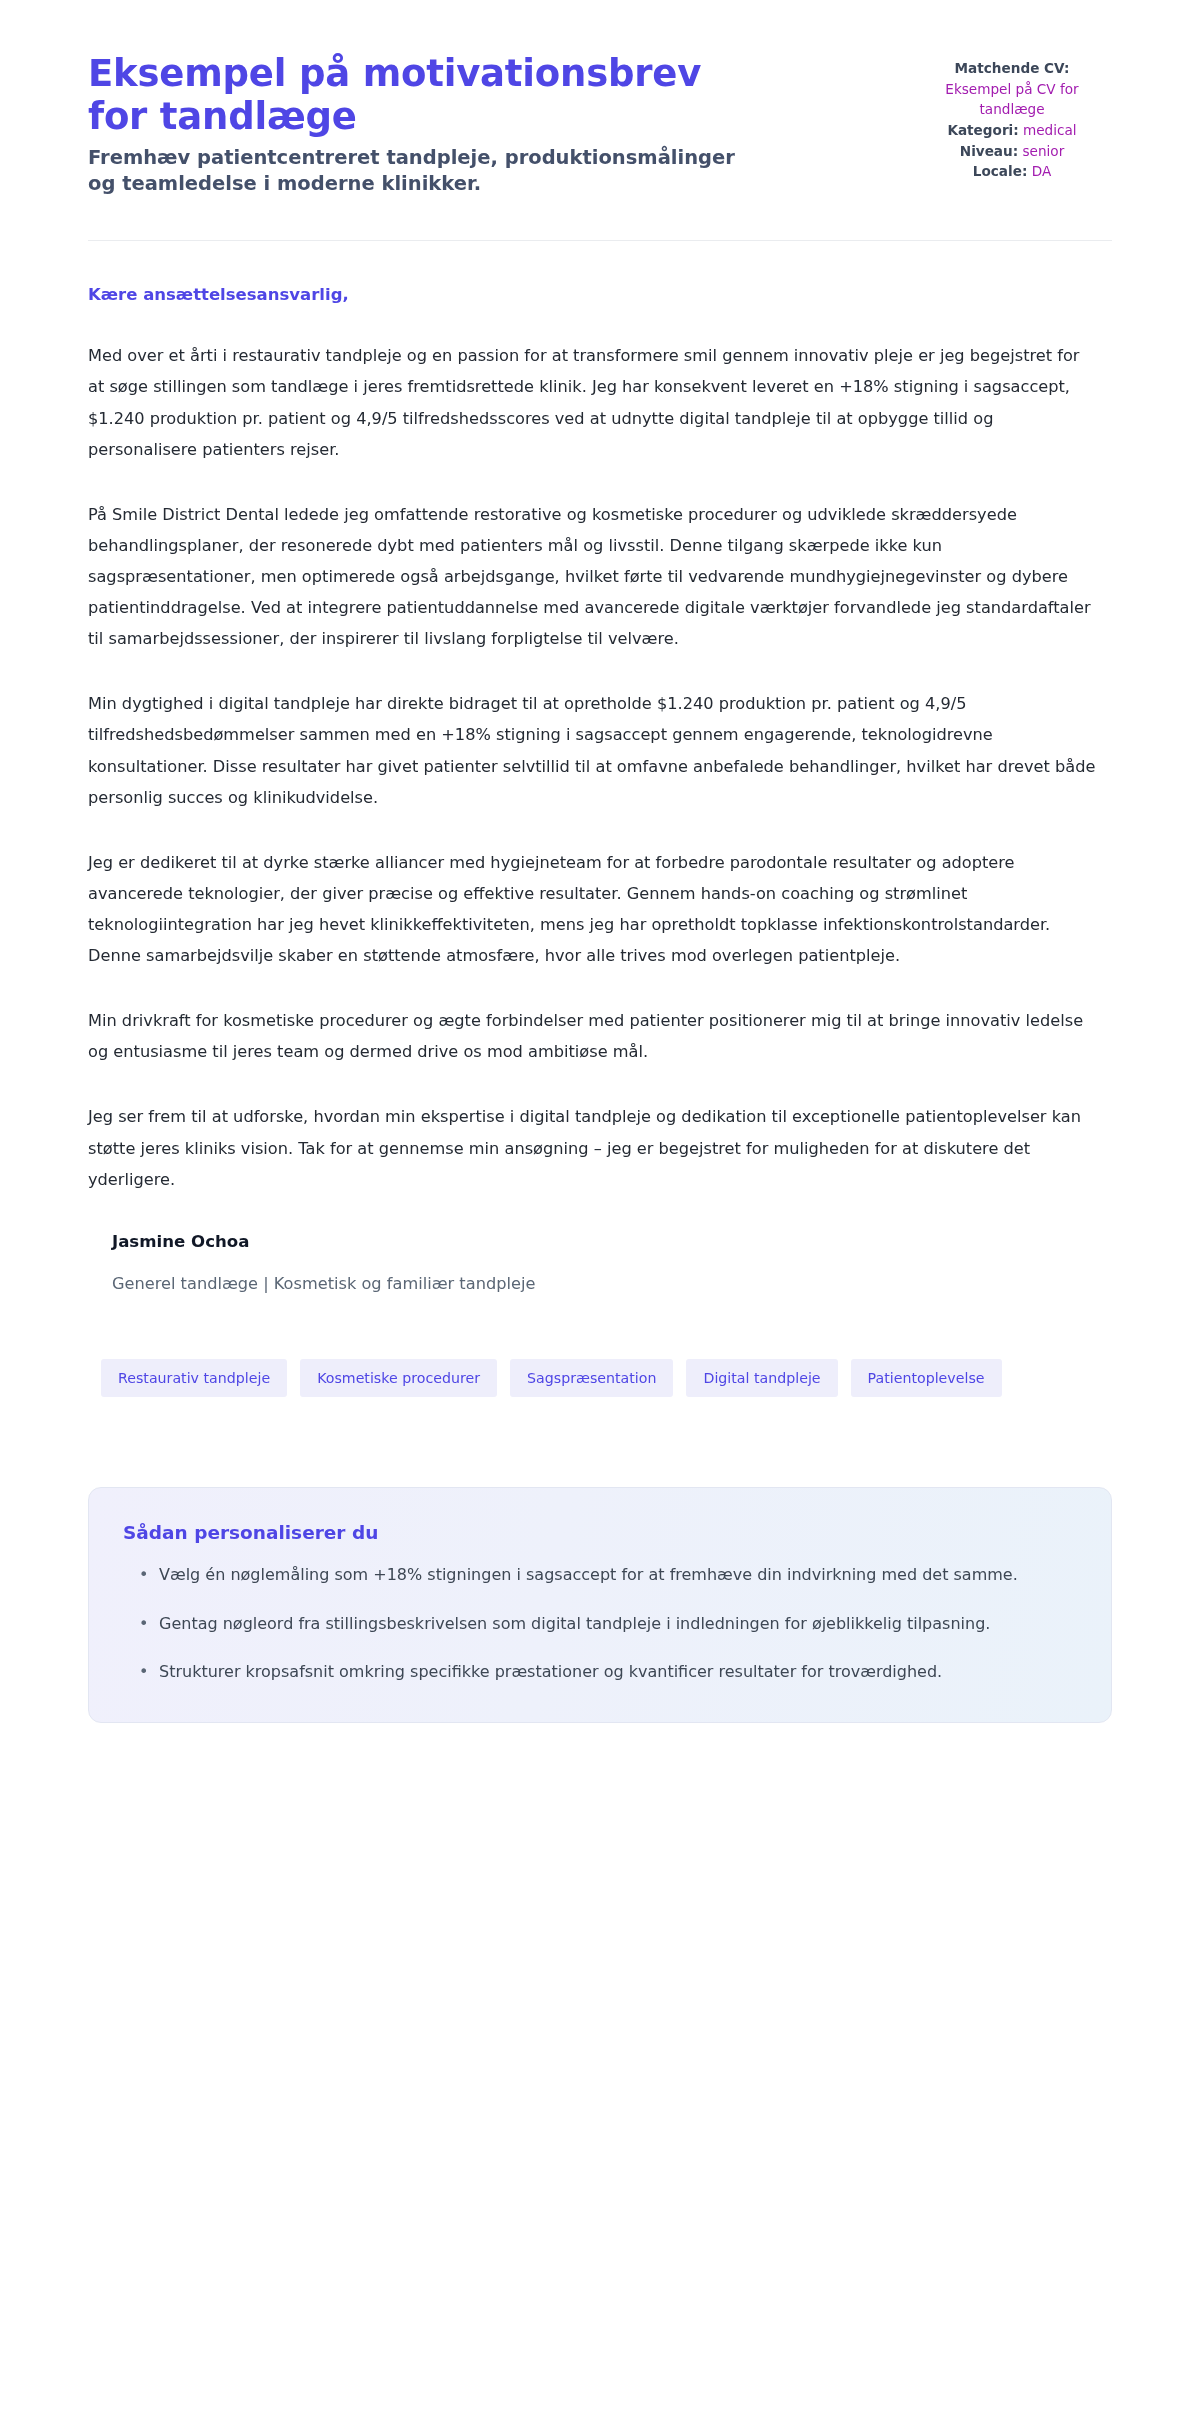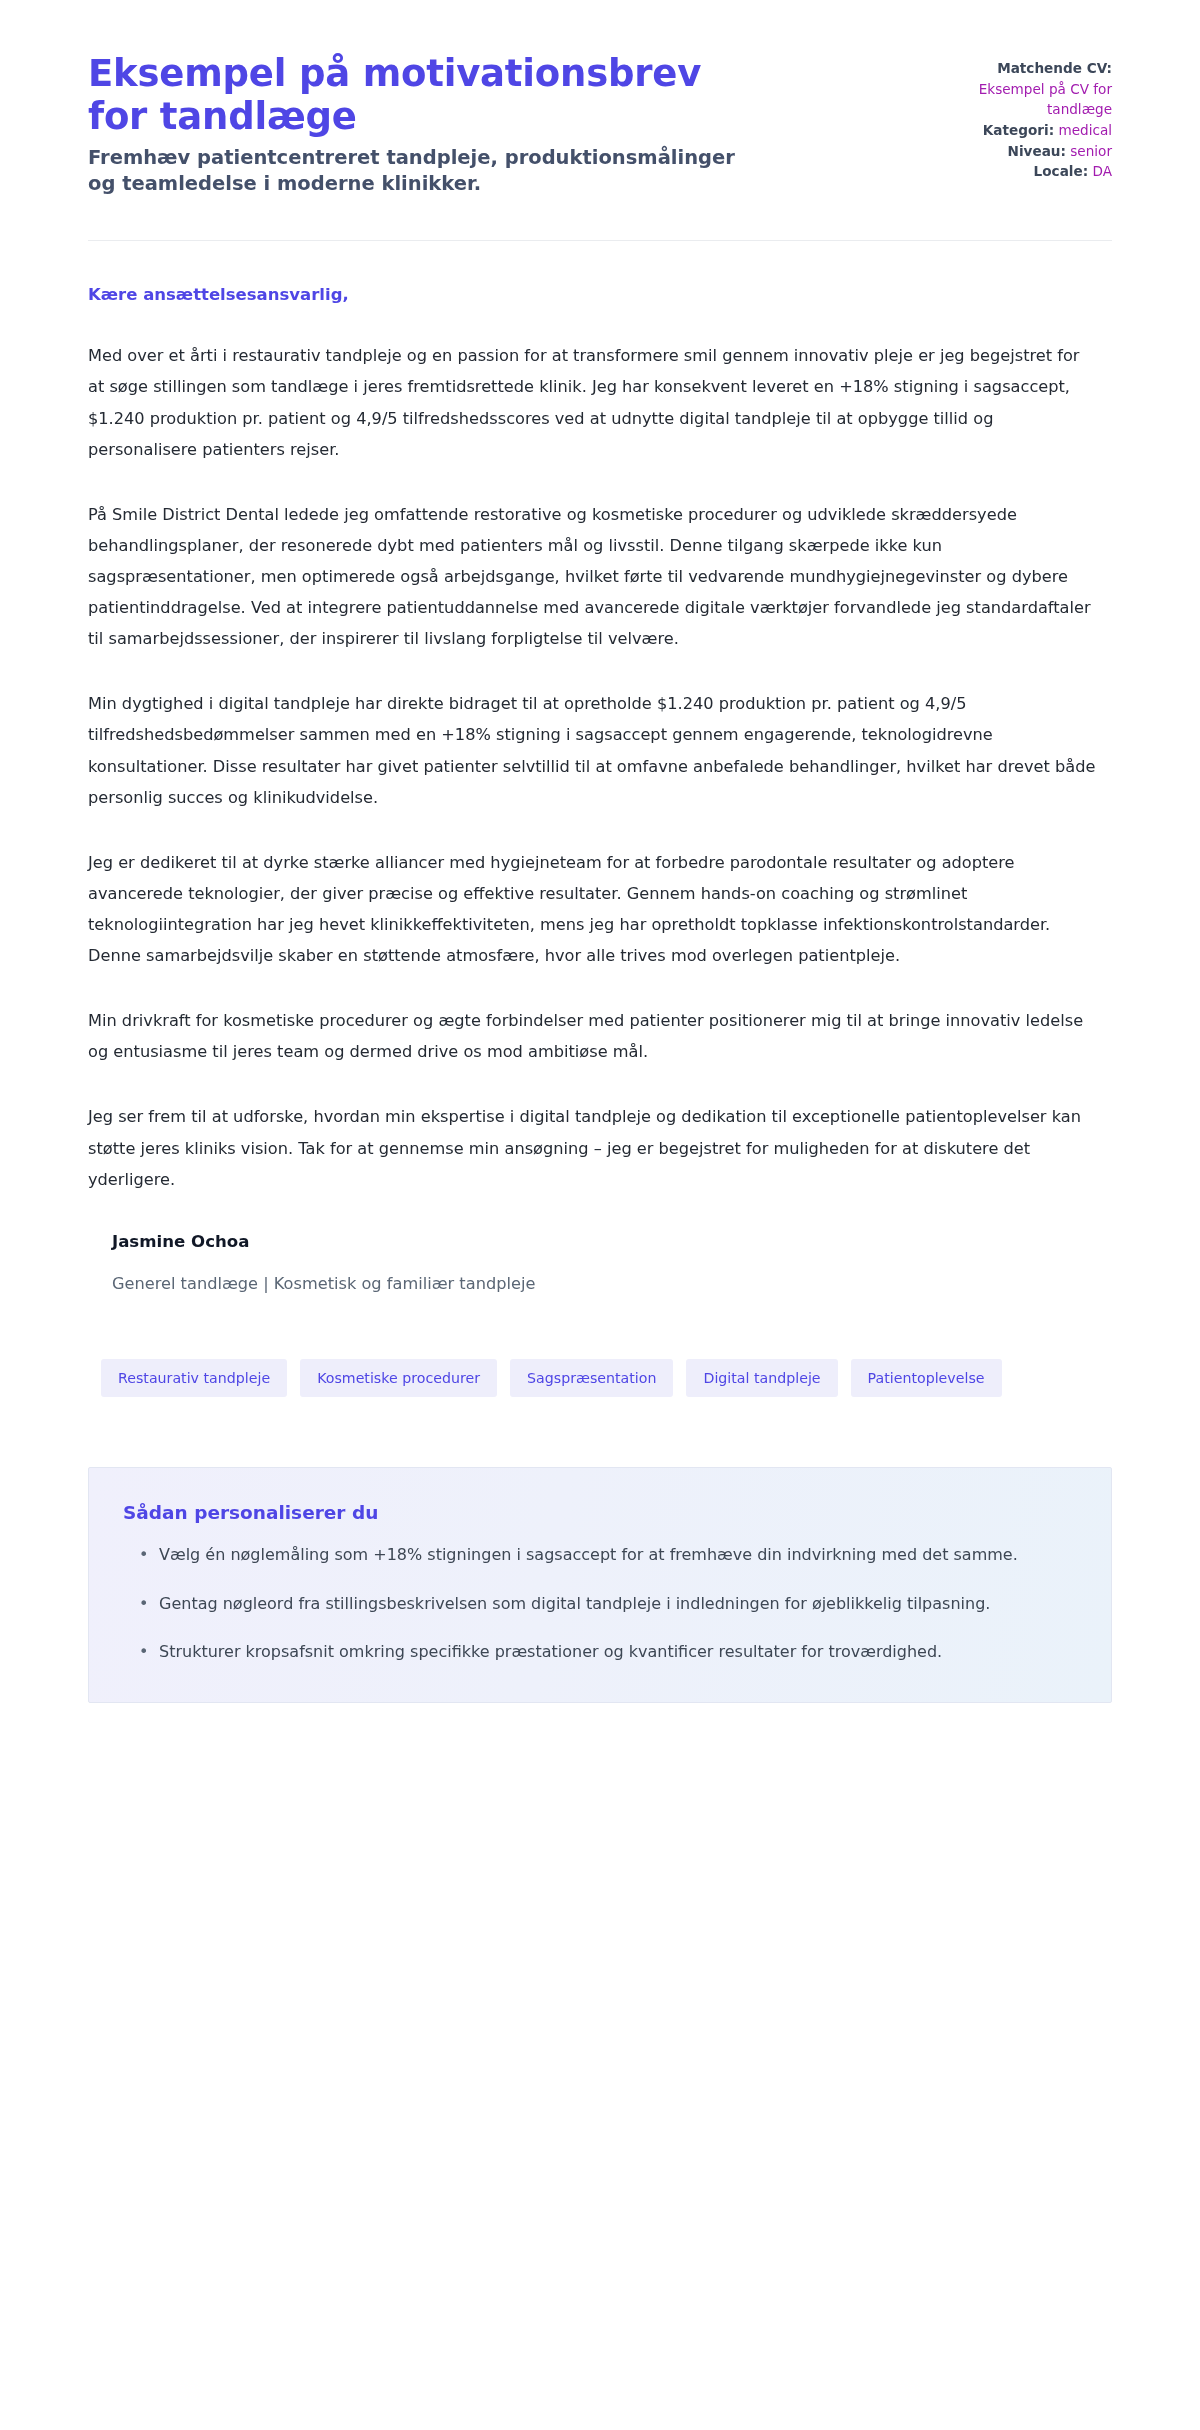--- a/index.html
+++ b/index.html
@@ -51,21 +51,21 @@
   }
   .header-meta {
     flex: 0 0 auto;
     text-align: right;
     font-size: 13.6px;
     line-height: 1.52;
     color: #59657a;
     padding-top: 6px;
     max-width: 200px;
   }
-  .meta-row { display: block; }
+  .meta-row { display: block; text-align: center; }
   .meta-label {
     font-weight: 700;
     color: #3c4759;
   }
   .meta-value { color: #a21caf; }
 
   .divider {
     margin: 42px 0 0 0;
     border: none;
     border-top: 1px solid #eaecef;
@@ -124,25 +124,25 @@
     color: #4f46e5;
     font-size: 14.2px;
     line-height: 1;
     padding: 12px 17px;
     border-radius: 3px;
     white-space: nowrap;
   }
 
   
   .tipbox {
-    margin-top: 70px;
+    margin-top: 90px;
     margin-bottom: 80px;
     background: linear-gradient(100deg, #f0f0fc 0%, #eef1fb 45%, #eaf2fa 100%);
     border: 1px solid #e2e6f2;
-    border-radius: 2px;
+    border-radius: 13px;
     padding: 30px 34px 34px 34px;
     max-width: 1024px;
   }
   .tip-title {
     margin: 0 0 12px 0;
     font-size: 18.5px;
     font-weight: 700;
     color: #4f46e5;
     line-height: 1.6;
   }

